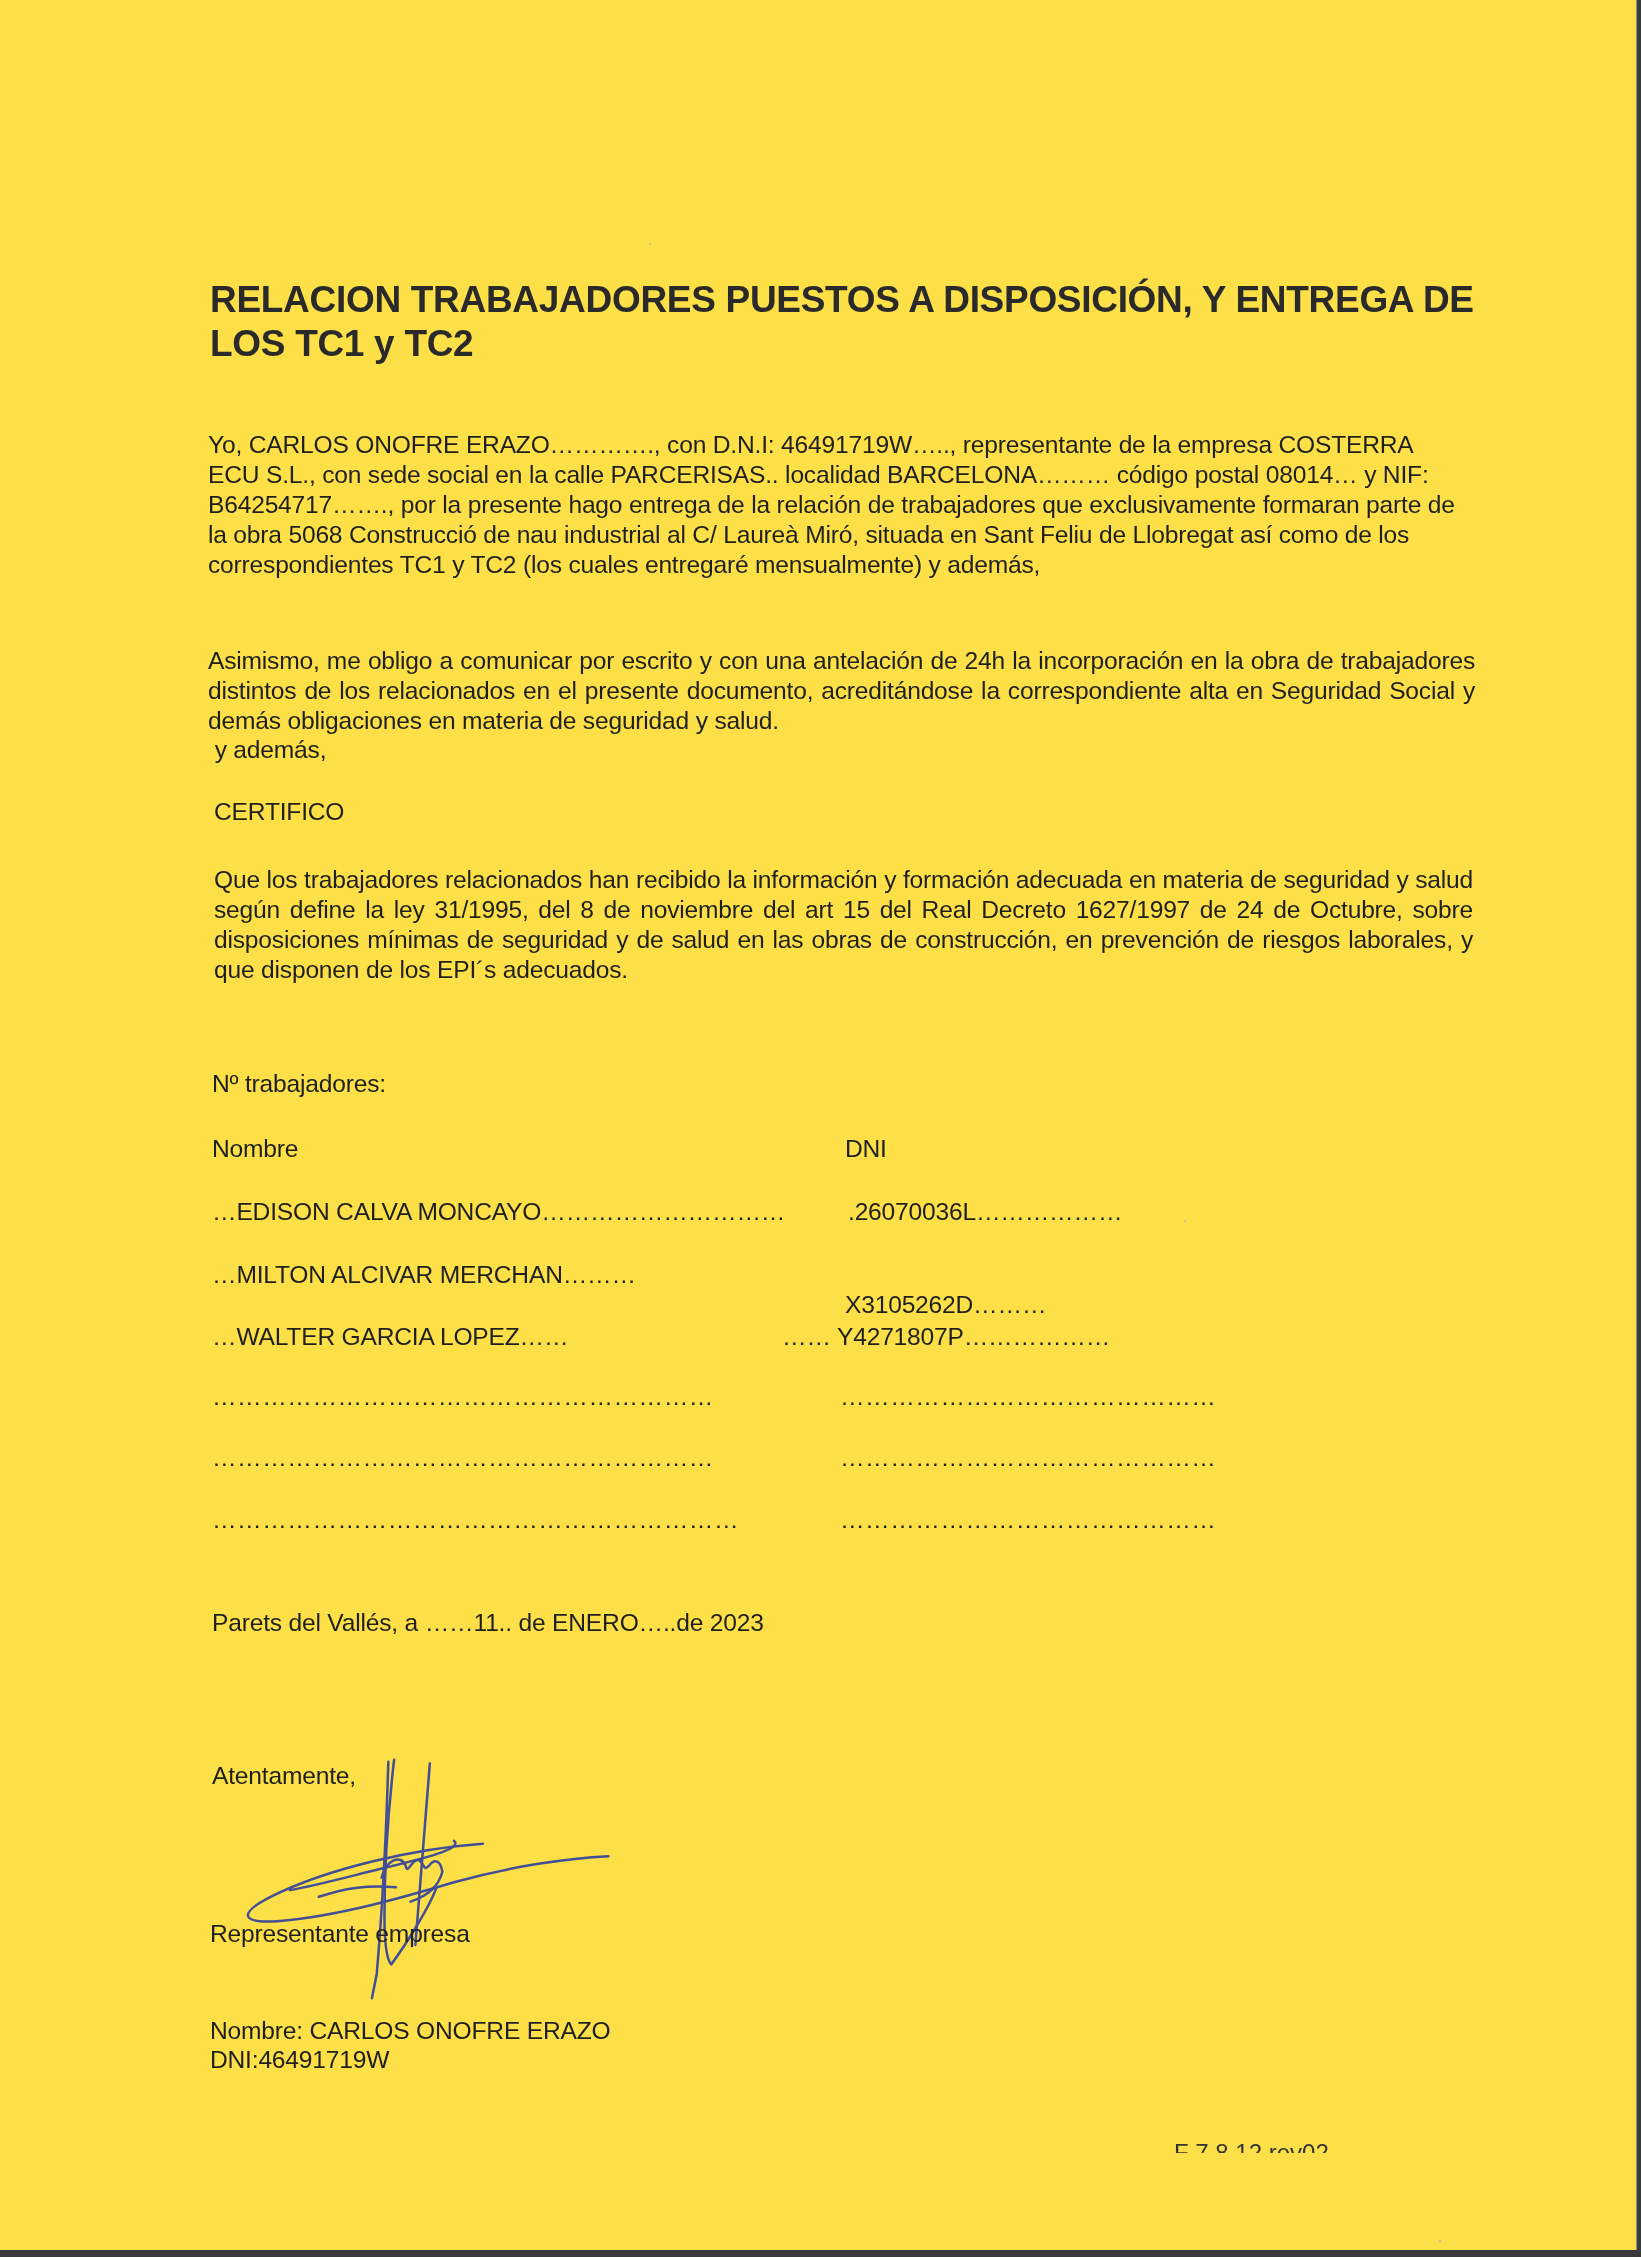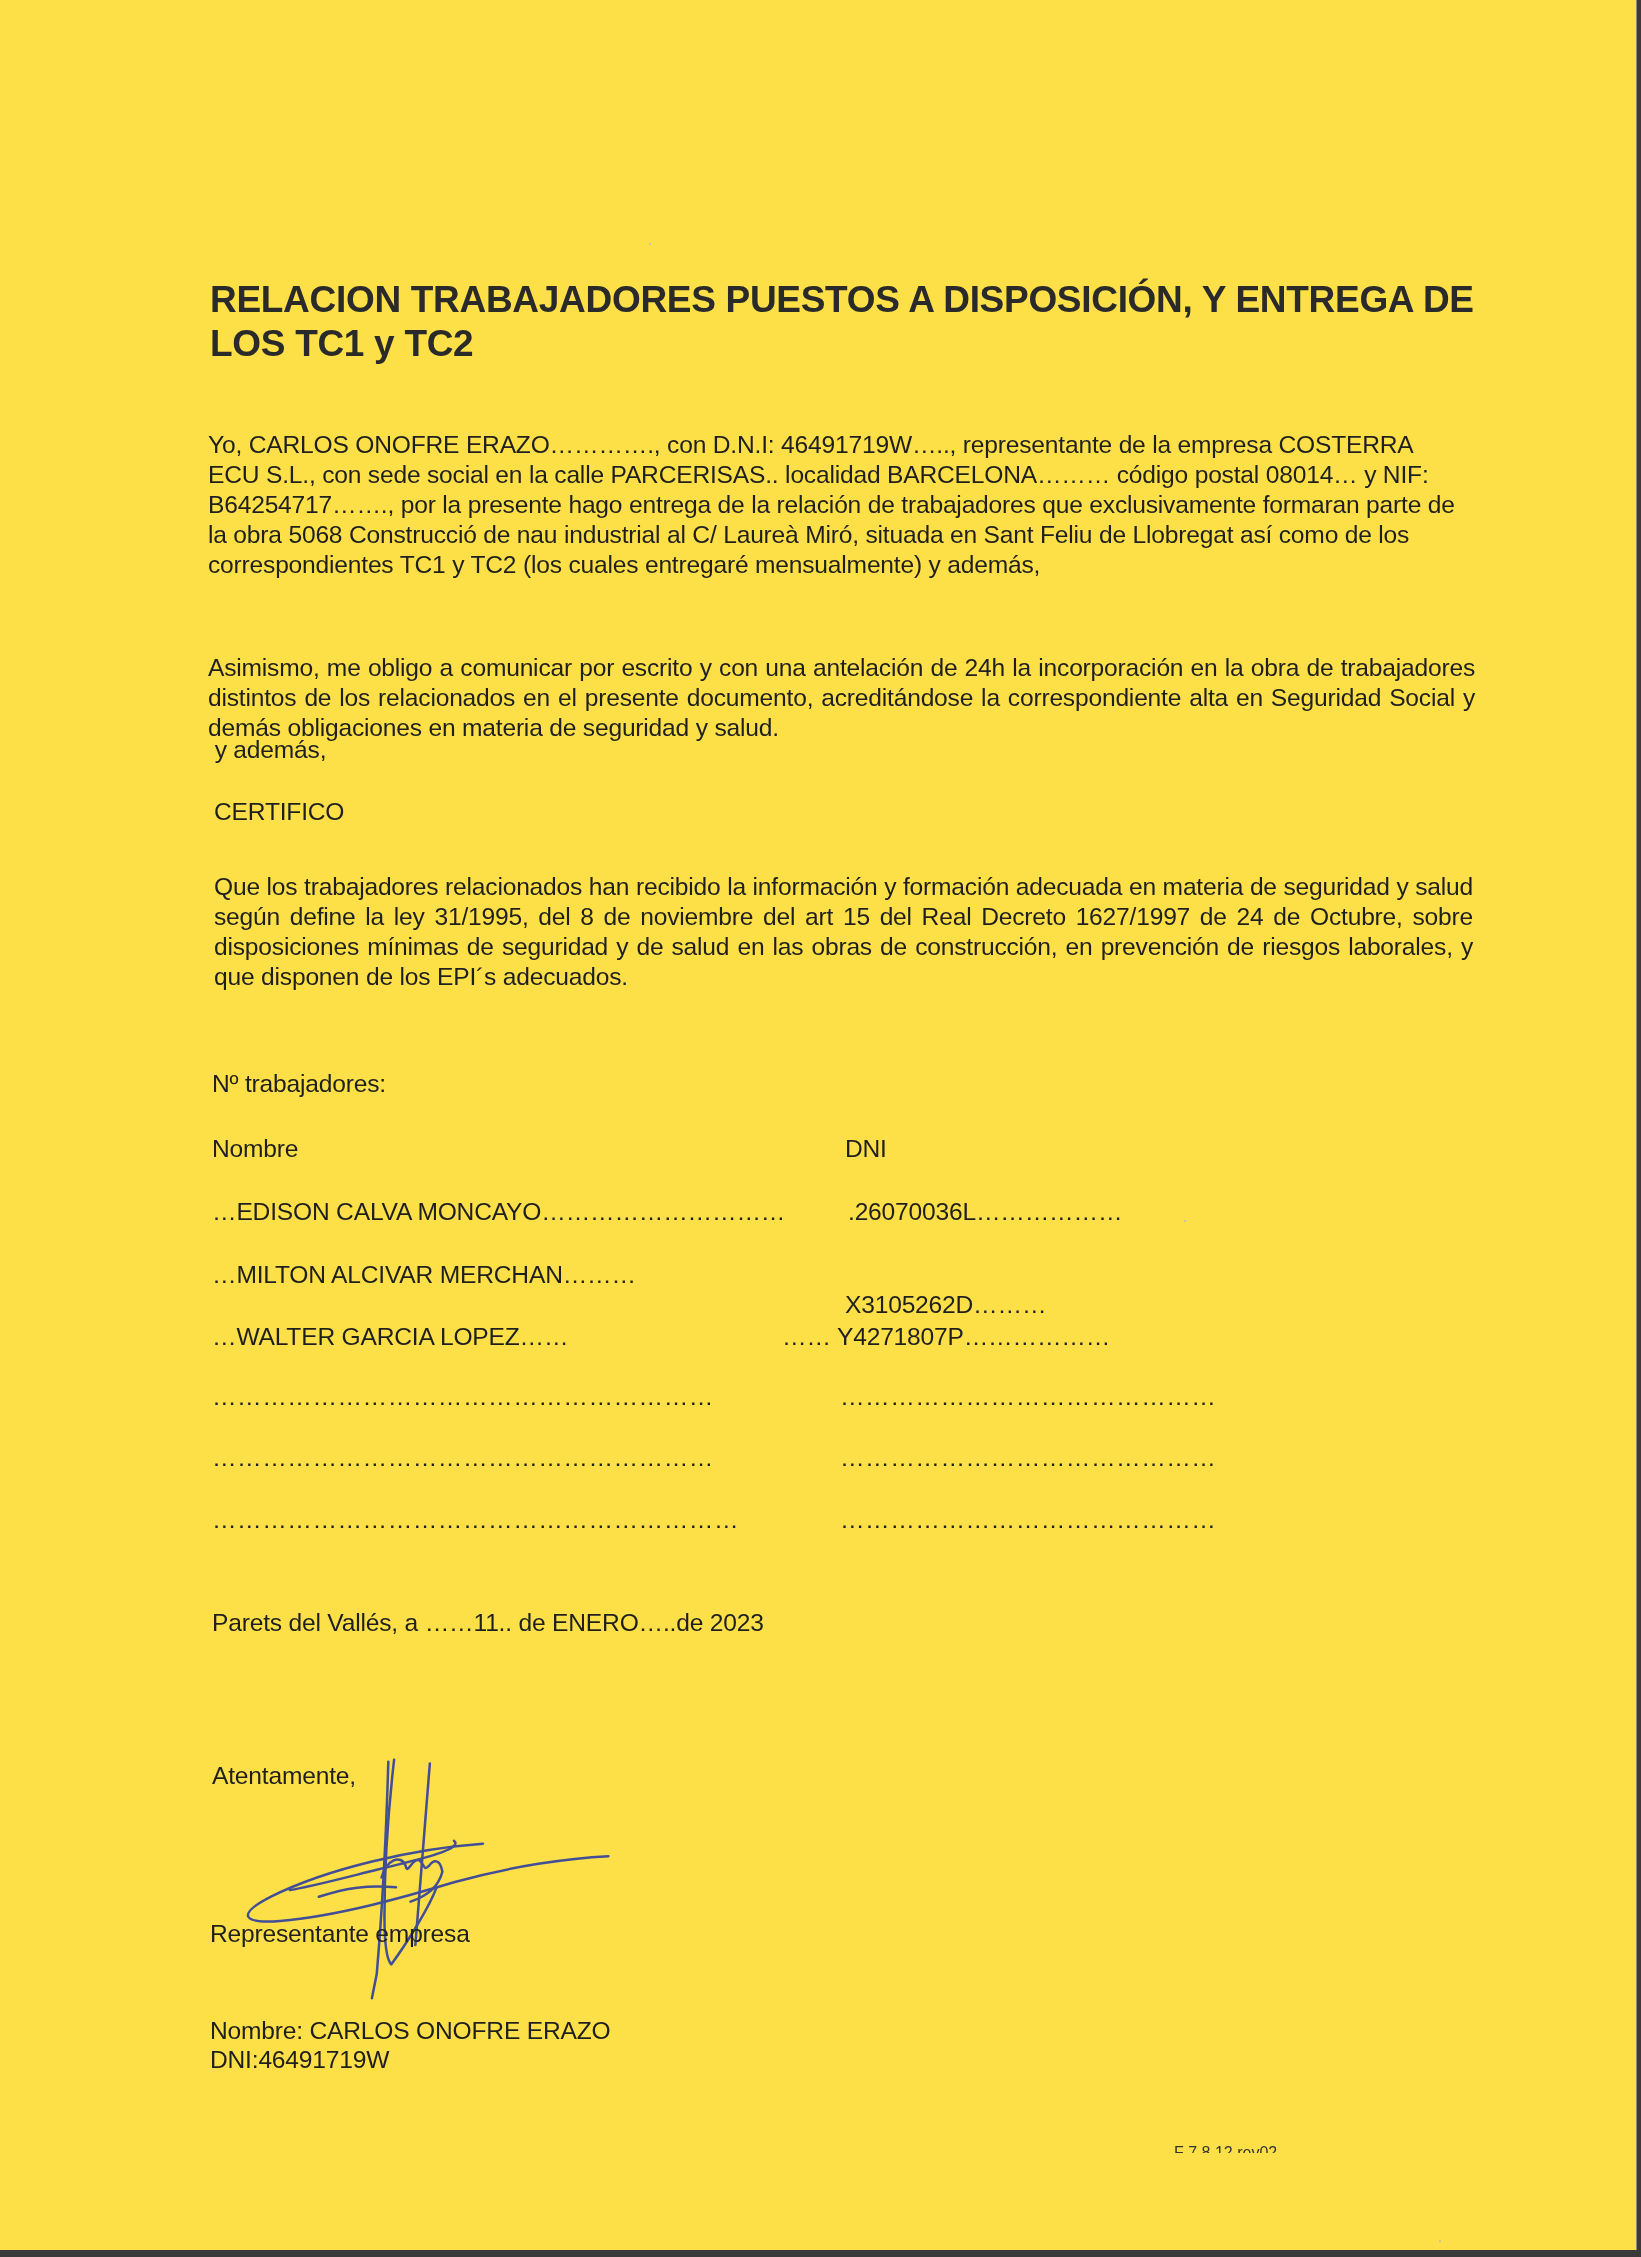--- a/index.html
+++ b/index.html
@@ -18,27 +18,27 @@
   .title {
     position: absolute; left: 210px; top: 278px; width: 1274px;
     font-size: 37px; font-weight: bold; line-height: 44px; color: #2a2a2a;
     letter-spacing: -0.3px;
   }
   .para {
     position: absolute; left: 208px; width: 1255px;
     font-size: 24.6px; line-height: 30px; color: #1f1f1f;
     letter-spacing: -0.2px;
   }
-  .para.justify { text-align: justify; text-align-last: left; width: 1267px; margin-top: 7px; }
+  .para.justify { text-align: justify; text-align-last: left; width: 1267px; }
   .line { position: absolute; font-size: 24.6px; color: #1f1f1f; white-space: pre; letter-spacing: -0.2px; }
   .row-name { left: 212px; }
   .dots { letter-spacing: 0.5px; }
   .footer-code {
     position: absolute; left: 1174px; top: 2136px;
-    font-size: 16px; color: #333; height: 17.4px; overflow: hidden; line-height: 33px;
+    font-size: 24px; color: #333; height: 17.4px; overflow: hidden; line-height: 33px;
   }
   .signature { position: absolute; left: 222px; top: 1752px; width: 406px; height: 251px; }
   .speck { position: absolute; width: 1.9px; height: 1.9px; background: #bbb; border-radius: 1px; }
 </style>
 </head>
 <body>
 
 <div class="page">
 
   <div class="title">RELACION TRABAJADORES PUESTOS A DISPOSICIÓN, Y ENTREGA DE LOS TC1 y TC2</div>

